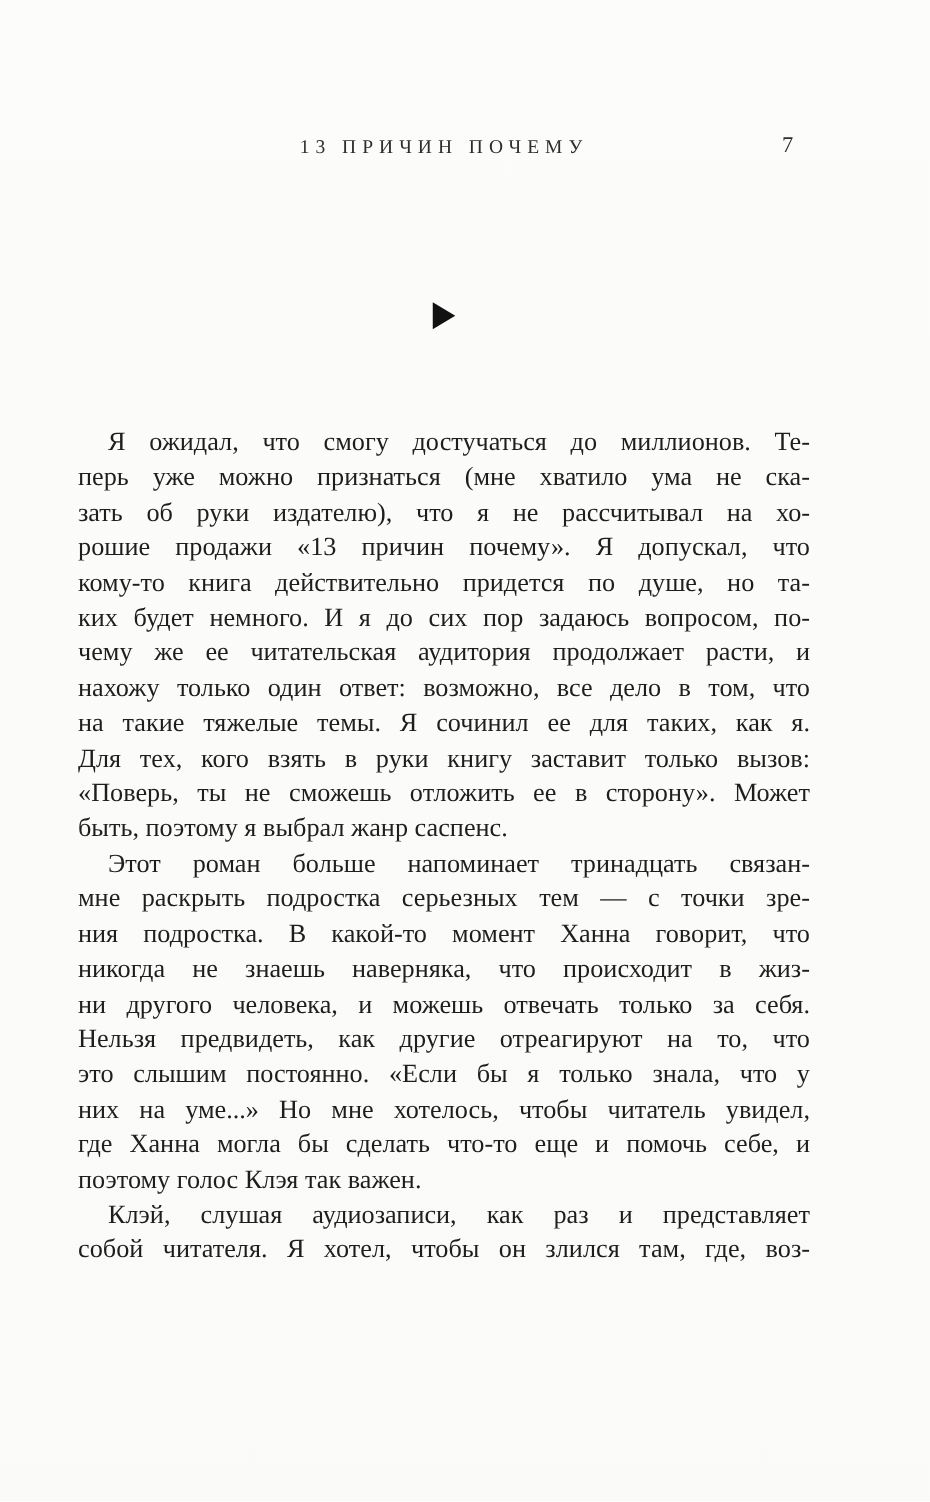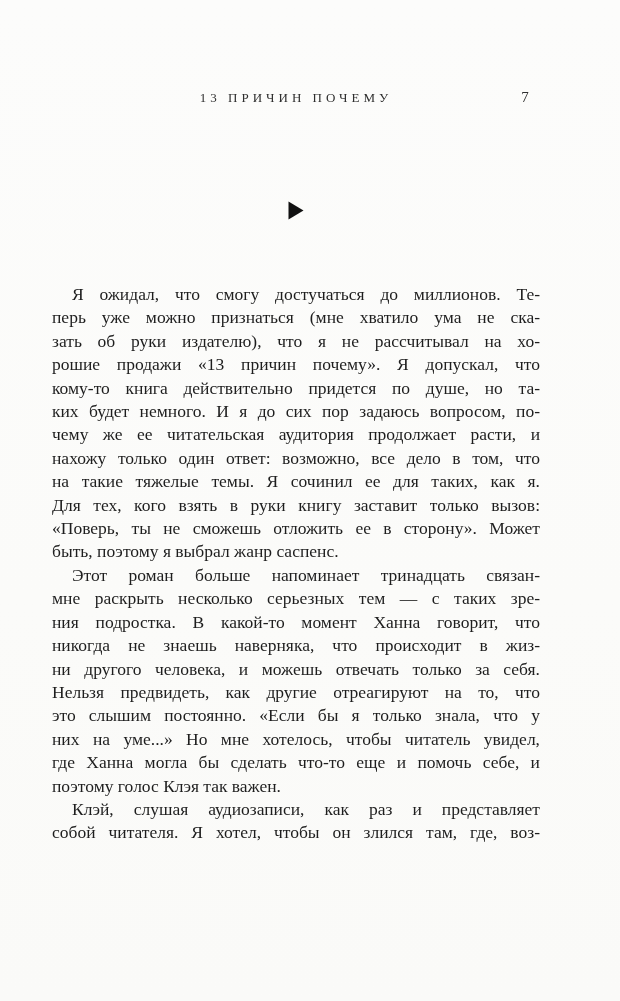--- a/index.html
+++ b/index.html
@@ -102,21 +102,21 @@
       <div class="line">чему же ее читательская аудитория продолжает расти, и</div>
       <div class="line">нахожу только один ответ: возможно, все дело в том, что</div>
       <div class="line">на такие тяжелые темы. Я сочинил ее для таких, как я.</div>
       <div class="line">Для тех, кого взять в руки книгу заставит только вызов:</div>
       <div class="line">«Поверь, ты не сможешь отложить ее в сторону». Может</div>
       <div class="line para-end">быть, поэтому я выбрал жанр саспенс.</div>
     </div>
 
     <div class="paragraph">
       <div class="line first">Этот роман больше напоминает тринадцать связан-</div>
-      <div class="line">мне раскрыть несколько серьезных тем — с таких зре-</div>
+      <div class="line">мне раскрыть подростка серьезных тем — с точки зре-</div>
       <div class="line">ния подростка. В какой-то момент Ханна говорит, что</div>
       <div class="line">никогда не знаешь наверняка, что происходит в жиз-</div>
       <div class="line">ни другого человека, и можешь отвечать только за себя.</div>
       <div class="line">Нельзя предвидеть, как другие отреагируют на то, что</div>
       <div class="line">это слышим постоянно. «Если бы я только знала, что у</div>
       <div class="line">них на уме...» Но мне хотелось, чтобы читатель увидел,</div>
       <div class="line">где Ханна могла бы сделать что-то еще и помочь себе, и</div>
       <div class="line para-end">поэтому голос Клэя так важен.</div>
     </div>
 

